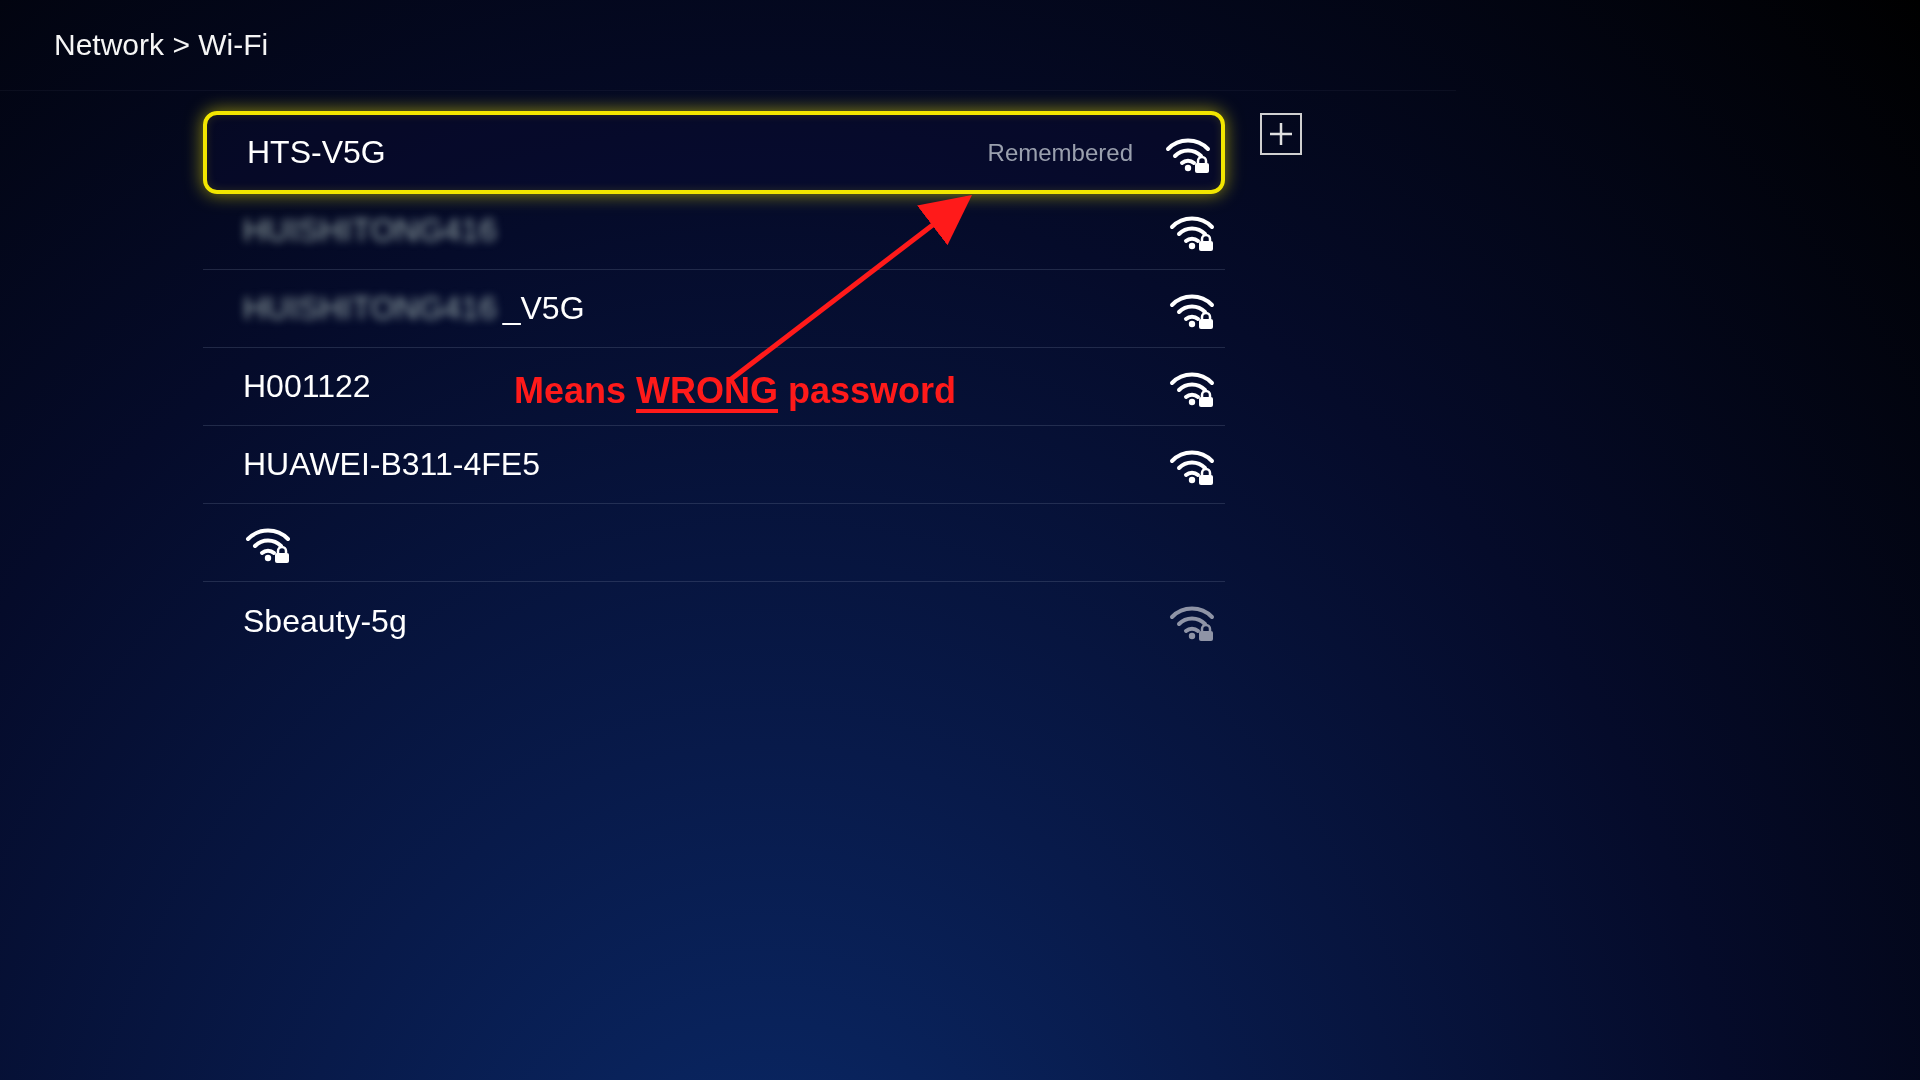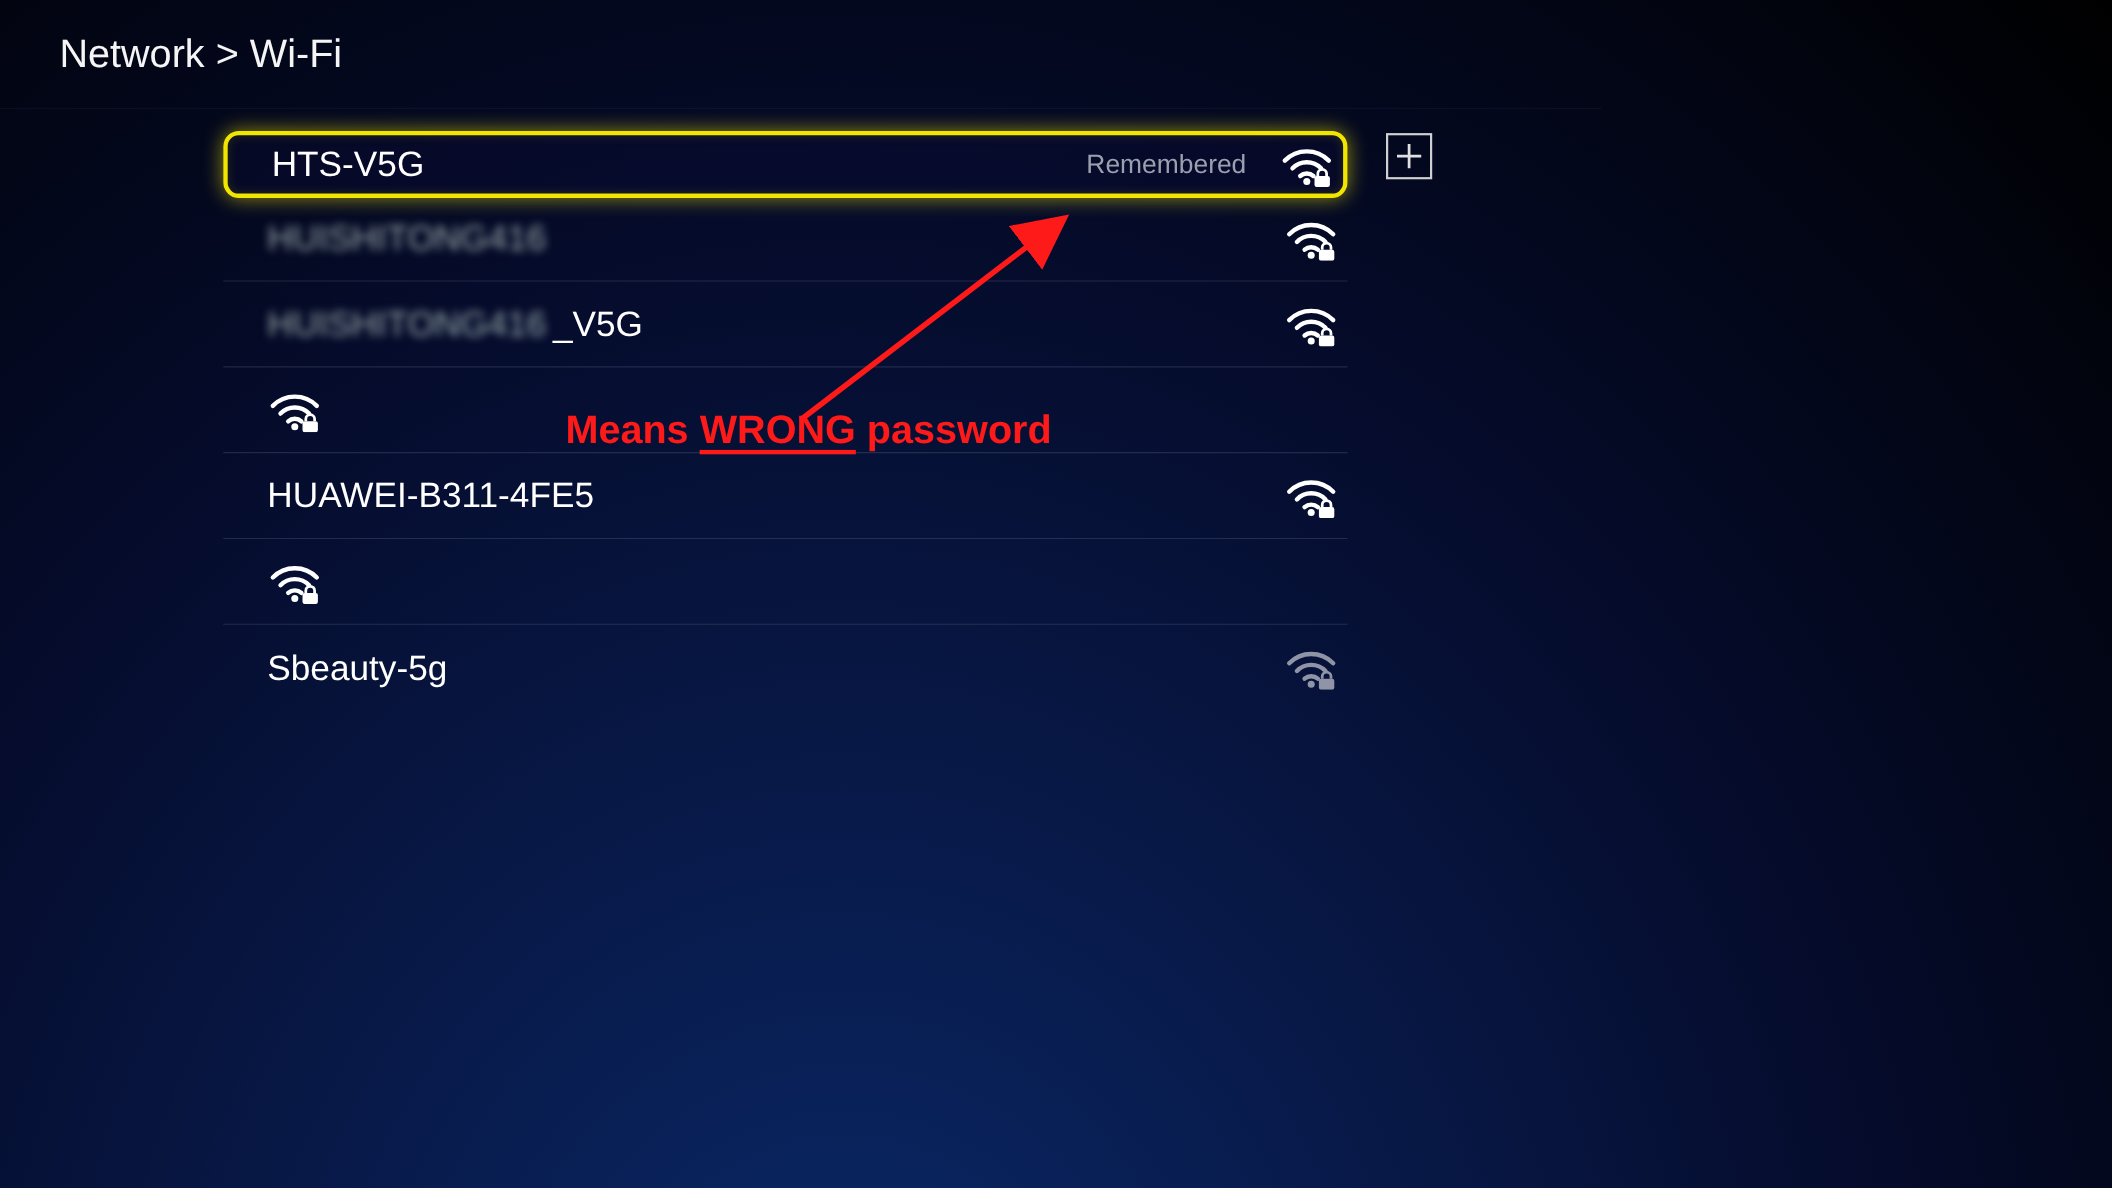--- a/index.html
+++ b/index.html
@@ -8,21 +8,21 @@
     font-family: "Helvetica Neue", Arial, sans-serif;
     background: radial-gradient(ellipse at 40% 120%, #0a2a6a 0%, #081a4a 30%, #050b2a 60%, #000000 100%);
     color: #fff;
     width: 1456px;
     height: 816px;
     overflow: hidden;
     position: relative;
   }
   .header {
     padding: 28px 0 28px 54px;
-    font-size: 36px;
+    font-size: 30px;
     font-weight: 400;
     color: #f5f5f5;
     border-bottom: 1px solid rgba(100,100,130,0.1);
   }
   .content-wrap {
     position: relative;
     padding: 20px 0 0 0;
   }
   .add-btn {
     position: absolute;
@@ -50,21 +50,21 @@
     height: 78px;
     border-bottom: 1px solid rgba(120,130,160,0.25);
     padding: 0 8px 0 40px;
     position: relative;
   }
   .row.selected {
     border: 4px solid #f2e600;
     border-radius: 14px;
     box-shadow: 0 0 18px rgba(240,230,0,0.6), inset 0 0 10px rgba(240,230,0,0.15);
     background: rgba(10,10,60,0.25);
-    height: 61px;
+    height: 83px;
     margin-bottom: -2px;
   }
   .row.selected + .row { border-top: none; }
   .row:last-child { border-bottom: none; }
   .ssid {
     flex: 1 1 auto;
     font-size: 32px;
     color: #ffffff;
     display: flex;
     align-items: center;
@@ -185,20 +185,23 @@
     </g>
     <circle cx="23" cy="35" r="3.2" fill="#ffffff"></circle>
     <g transform="translate(30,24)">
       <rect x="0" y="6" width="14" height="10" rx="2" fill="#ffffff"></rect>
       <path d="M3 6 v-2 a4 4 0 0 1 8 0 v2" fill="none" stroke="#ffffff" stroke-width="2.5"></path>
     </g>
   </svg>
         </div>
       </div>
       <div class="row">
+        <div class="ssid">
+          <span>H001122</span>
+        </div>
         <div class="wifi-icon">
   <svg width="46" height="40" viewBox="0 0 46 40">
     <g fill="none" stroke="#ffffff" stroke-width="4" stroke-linecap="round">
       <path d="M3 16 A28 28 0 0 1 43 16"></path>
       <path d="M10 23 A18 18 0 0 1 36 23"></path>
       <path d="M17 30 A9 9 0 0 1 29 30"></path>
     </g>
     <circle cx="23" cy="35" r="3.2" fill="#ffffff"></circle>
     <g transform="translate(30,24)">
       <rect x="0" y="6" width="14" height="10" rx="2" fill="#ffffff"></rect>

